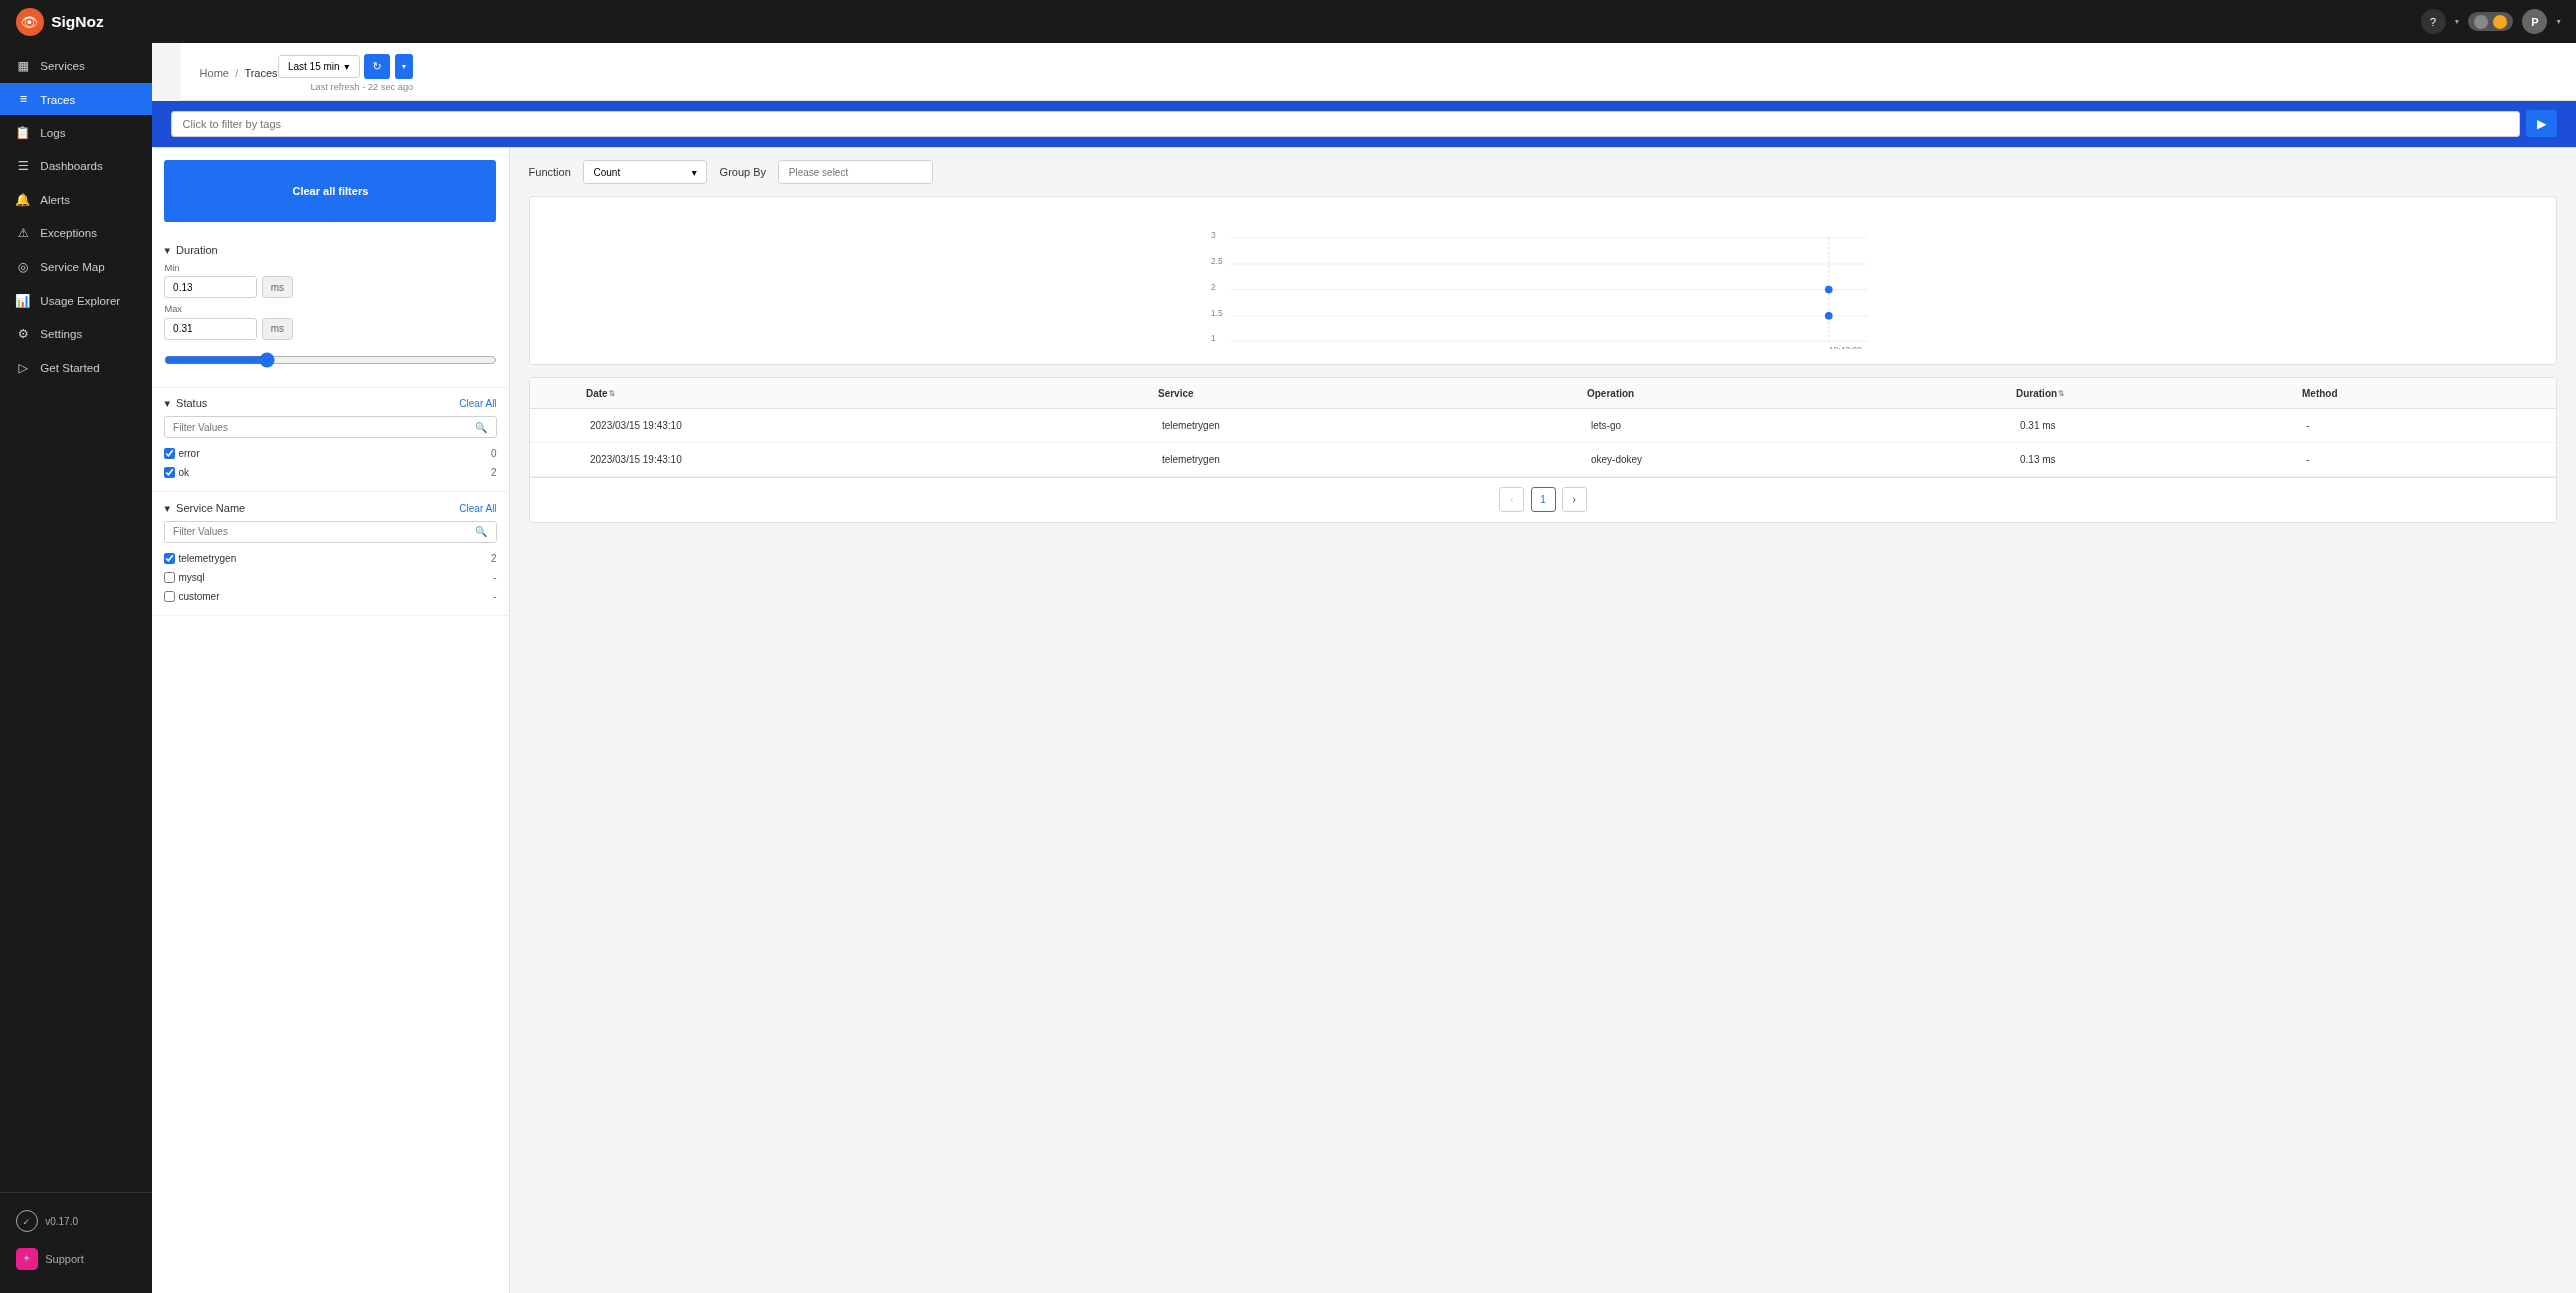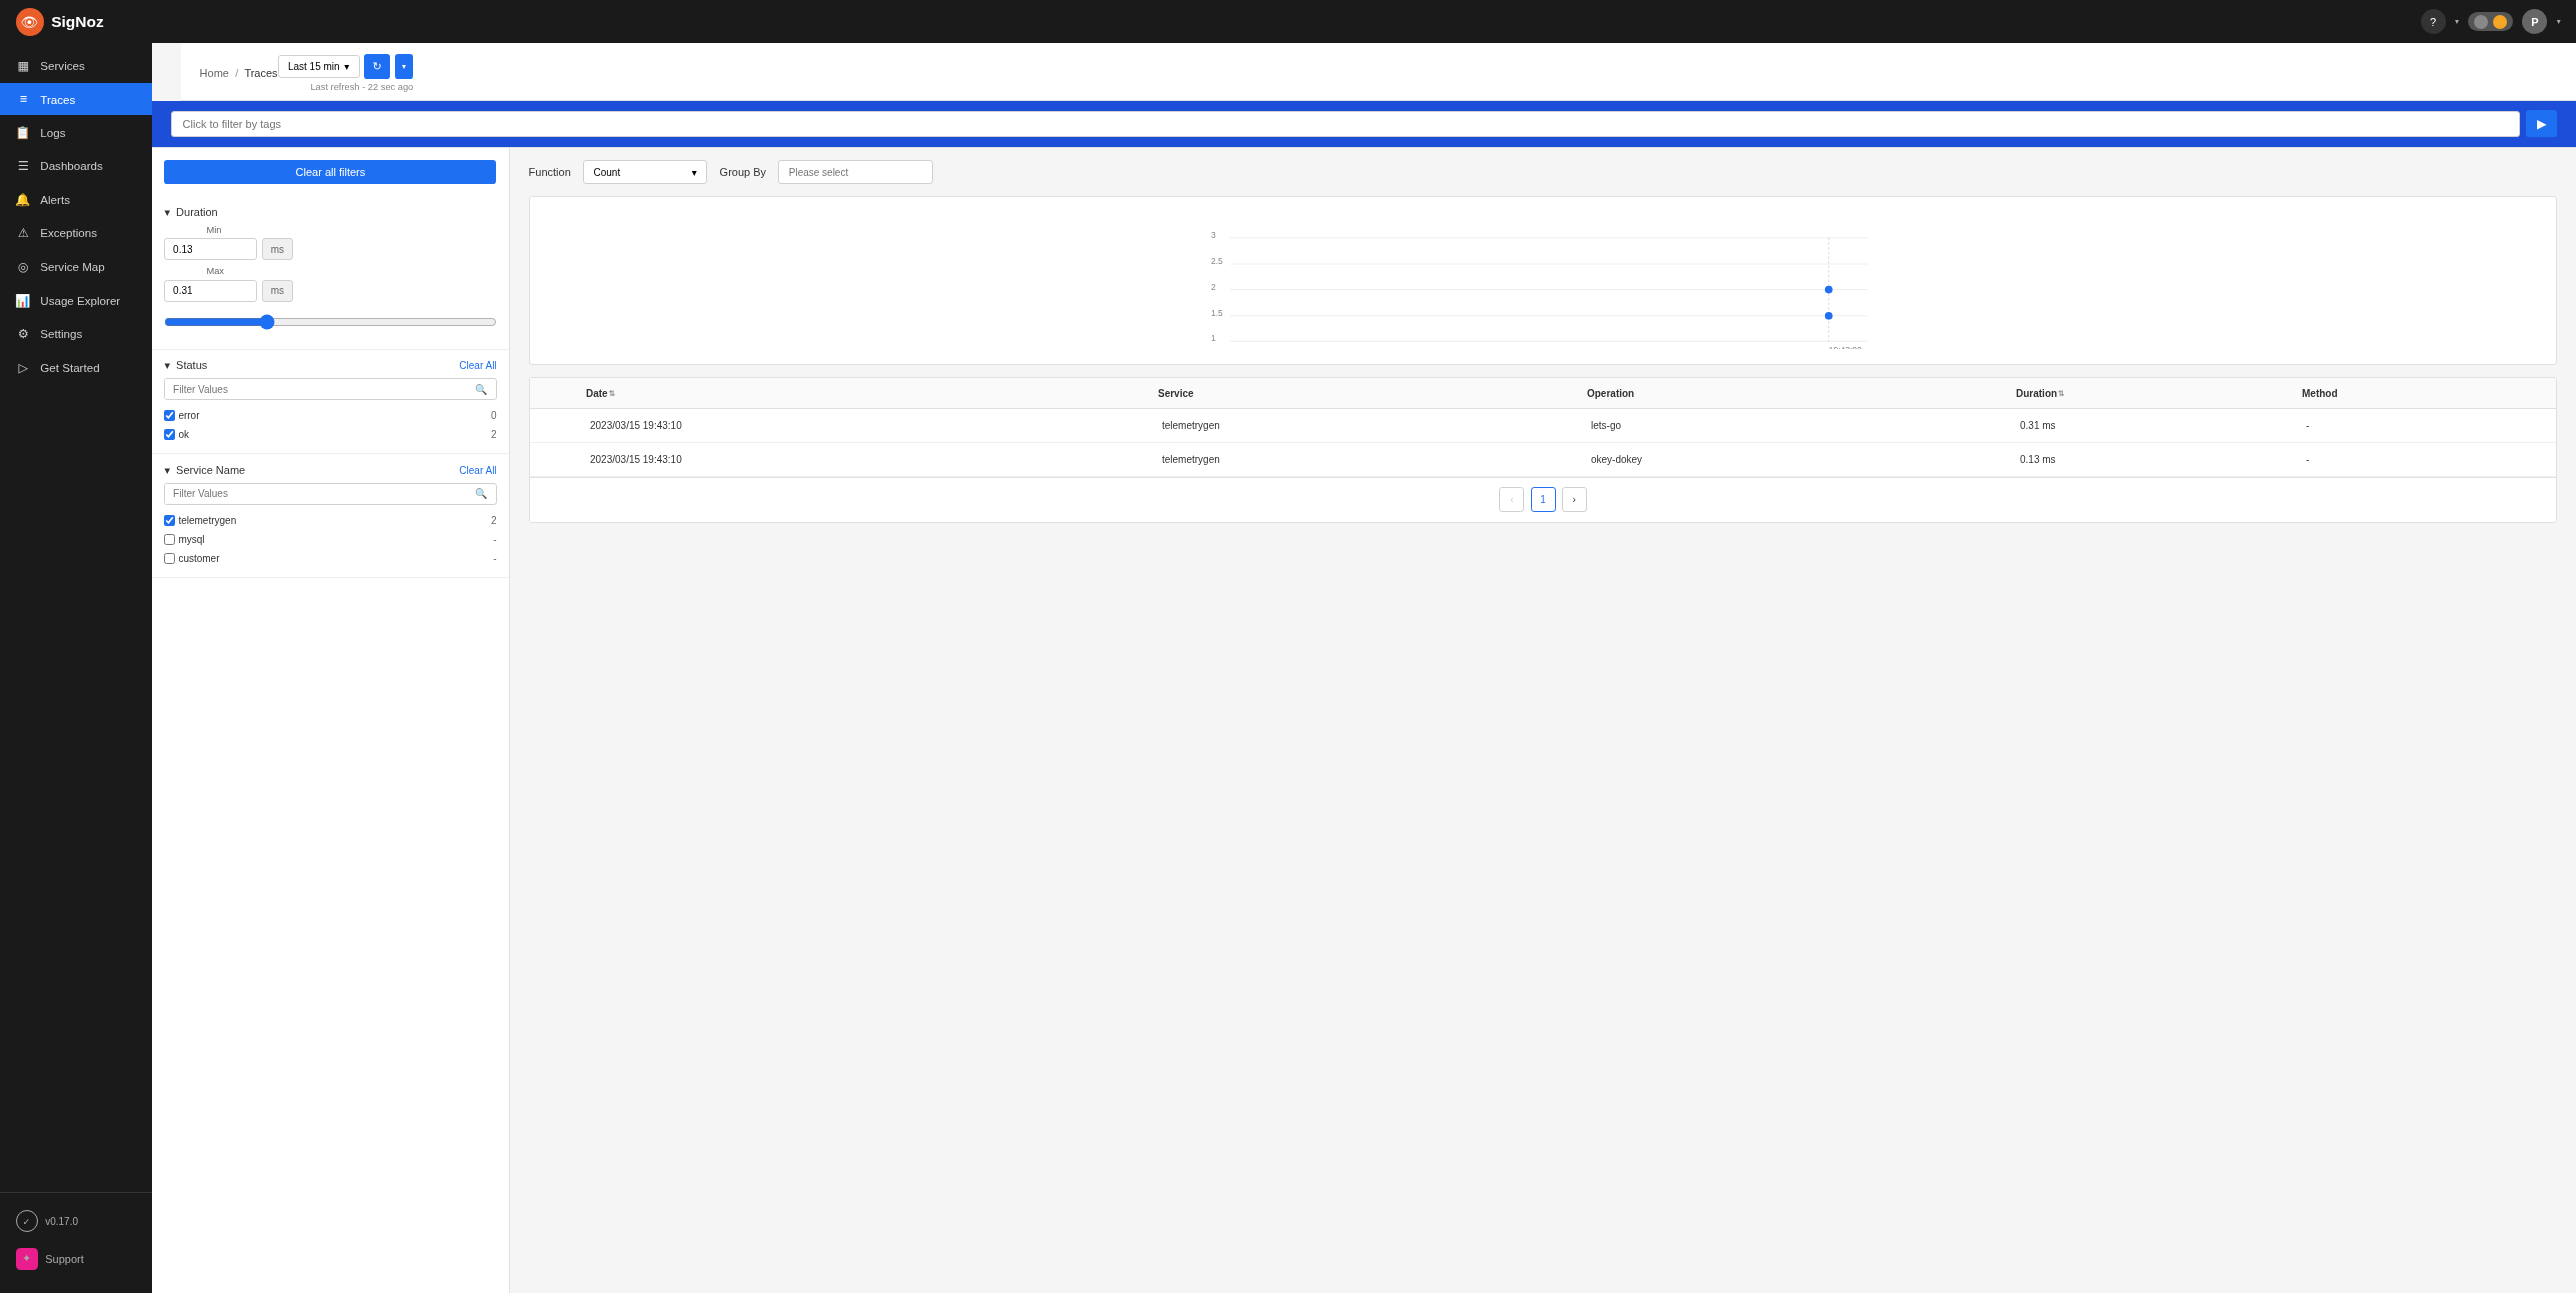--- a/index.html
+++ b/index.html
@@ -83,29 +83,29 @@
     
     .filter-bar { background: #1d4ed8; padding: 9.3px 18.6px; border-bottom: 0.8px solid #e0e0e0; display: flex; align-items: center; flex-shrink: 0; }
     .filter-input { flex: 1; border: 0.8px solid #d0d0d0; border-radius: 3.1px; padding: 6.2px 11px; font-size: 11px; color: #aaa; outline: none; }
     .run-btn { background: #1e6ff1; border: none; border-radius: 3.1px; padding: 6.2px 11px; color: white; cursor: pointer; margin-left: 6.2px; font-size: 12.4px; }
 
     
     .two-col { display: flex; flex: 1; overflow: hidden; }
 
     
     .left-panel { width: 358px; background: white; border-right: 0.8px solid #e0e0e0; overflow-y: auto; flex-shrink: 0; }
-    .clear-filters-btn { display: block; width: calc(100% - 25px); margin: 12.4px; background: #1e6ff1; color: white; border: none; border-radius: 3.1px; padding: 6px; font-size: 11px; cursor: pointer; }
+    .clear-filters-btn { display: block; width: calc(100% - 25px); margin: 12.4px; background: #1e6ff1; color: white; border: none; border-radius: 3.1px; padding: 25px; font-size: 11px; cursor: pointer; font-weight: bold; }
 
     
     .filter-section { border-bottom: 0.8px solid #f0f0f0; padding: 9.3px 12.4px; }
     .filter-section-header { display: flex; align-items: center; justify-content: space-between; cursor: pointer; margin-bottom: 6.2px; }
     .filter-section-title { font-size: 11px; font-weight: 500; color: #333; display: flex; align-items: center; gap: 6.2px; }
     .clear-all-link { color: #1e6ff1; font-size: 10px; cursor: pointer; }
     .duration-row { margin-bottom: 6.2px; }
-    .duration-label { font-size: 9.3px; color: #666; margin-bottom: 3.1px; margin-left: 42px; }
+    .duration-label { font-size: 9.3px; color: #666; margin-bottom: 3.1px; }
     .duration-input-row { display: flex; align-items: center; gap: 4.6px; }
     .duration-input { border: 0.8px solid #d0d0d0; border-radius: 3.1px; padding: 4.6px 7.7px; font-size: 10px; width: 93px; outline: none; }
     .unit-badge { background: #f0f0f0; border: 0.8px solid #d0d0d0; border-radius: 3.1px; padding: 4.6px 7.7px; font-size: 10px; color: #666; }
     .slider-row { padding: 6.2px 0; }
     .slider { width: 100%; accent-color: #1e6ff1; }
     .filter-search-row { display: flex; align-items: center; border: 0.8px solid #d0d0d0; border-radius: 3.1px; overflow: hidden; margin-bottom: 6.2px; }
     .filter-search { border: none; outline: none; padding: 4.6px 7.7px; font-size: 10px; flex: 1; color: #aaa; }
     .search-icon { padding: 4.6px 7.7px; color: #999; font-size: 10px; cursor: pointer; }
     .filter-item { display: flex; align-items: center; gap: 3px; padding: 3.9px 0; }
     .filter-checkbox { width: 11px; height: 11px; accent-color: #1e6ff1; cursor: pointer; }

